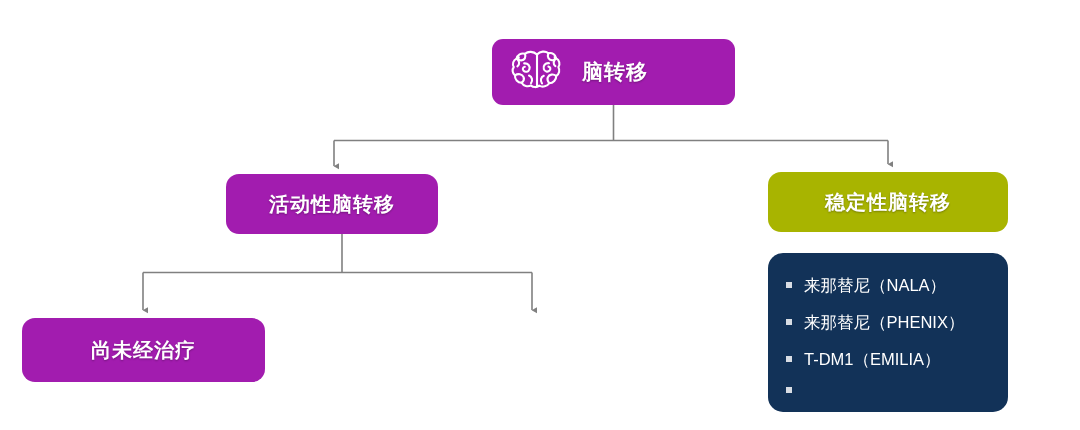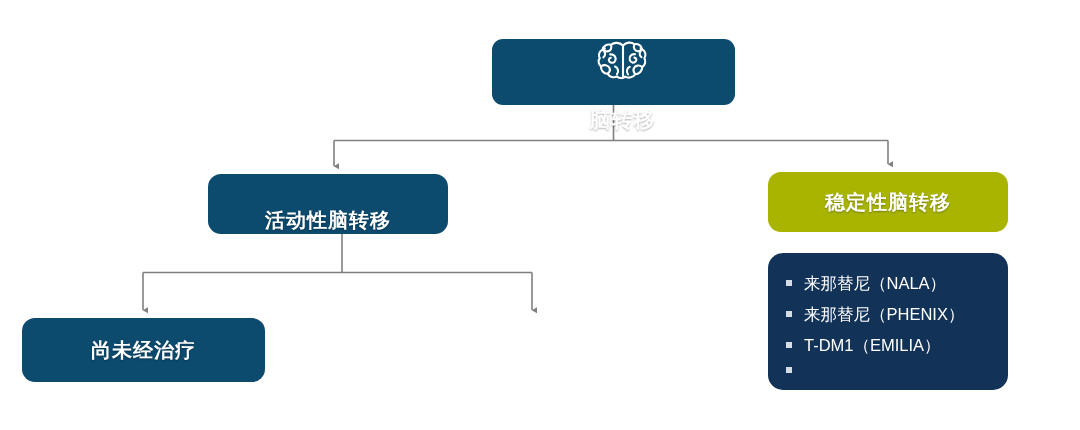--- a/index.html
+++ b/index.html
@@ -20,44 +20,44 @@
     box-sizing:border-box;
     display:flex;
     align-items:center;
     justify-content:center;
     border-radius:13px;
     color:#ffffff;
     font-weight:bold;
     letter-spacing:1px;
     text-shadow:0 1px 2px rgba(0,0,0,.30);
   }
-  .node.gray{background:#0c4a6e;flex-direction:column;}
+  .node.gray{background:#a21caf;}
   .node.olive{background:#a8b400;}
 
   
   #node-root{
     left:492px;top:39px;width:243px;height:66px;
     justify-content:flex-start;
     padding-left:18px;
     gap:18px;
     font-size:21px;
     border-radius:11px;
   }
   #node-root .brain{flex:0 0 auto;display:block;}
   #node-root .rootlabel{display:block;}
 
-  #node-active{left:208px;top:174px;width:240px;height:60px;font-size:20px;justify-content:flex-end;}
+  #node-active{left:226px;top:174px;width:212px;height:60px;font-size:20px;}
   #node-stable{left:768px;top:172px;width:240px;height:60px;font-size:20px;}
   #node-untreated{left:22px;top:318px;width:243px;height:64px;font-size:20px;}
   #node-progressed{left:410px;top:318px;width:245px;height:64px;font-size:20px;}
 
   
   #drug-panel{
     position:absolute;
-    left:768px;top:253px;width:240px;height:137px;
+    left:768px;top:253px;width:240px;height:159px;
     box-sizing:border-box;
     background:#123258;
     border-radius:15px;
     padding:14px 10px 10px 18px;
     display:flex;
     flex-direction:column;
     justify-content:space-around;
   }
   .drug-item{
     display:flex;

